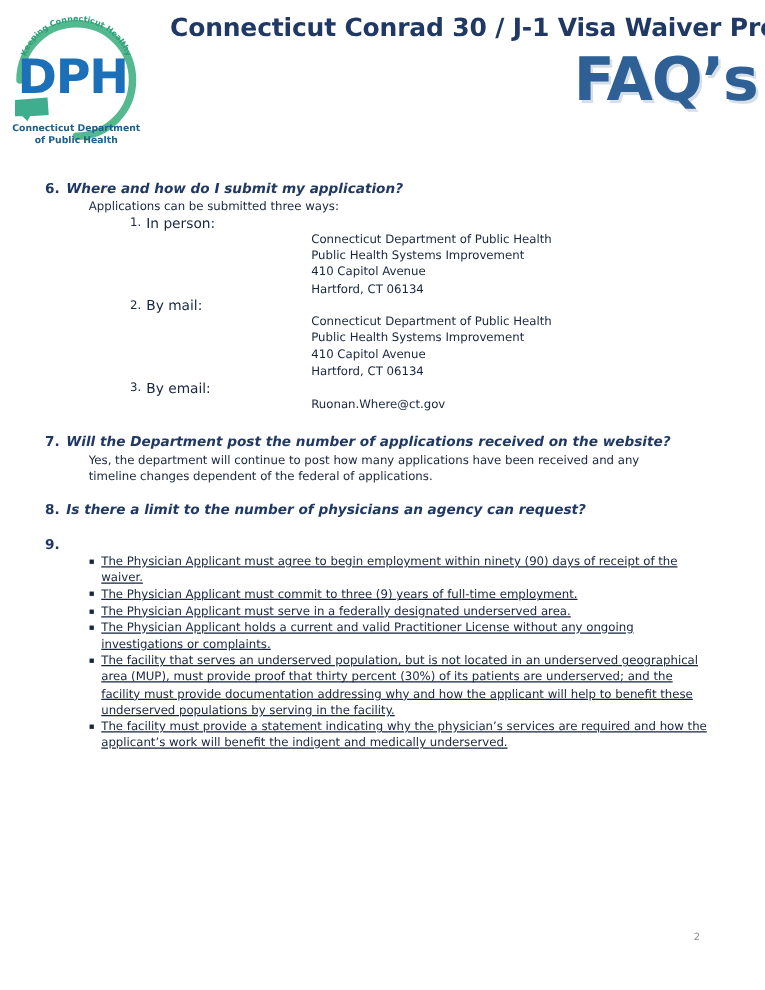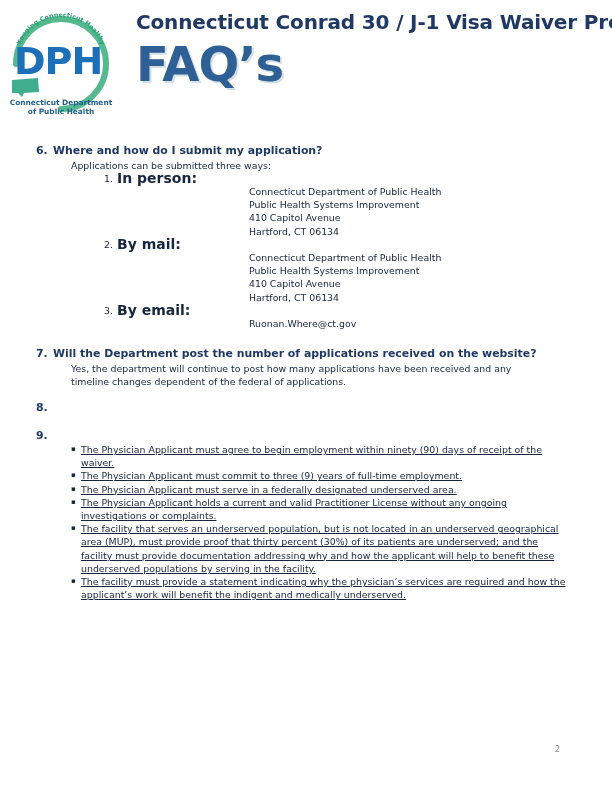--- a/index.html
+++ b/index.html
@@ -44,21 +44,21 @@
     font-weight: bold;
     color: #1f3864;
     letter-spacing: -0.15px;
     white-space: nowrap;
   }
   #faq-title {
     position: absolute;
     left: 136px;
     top: 40px;
     width: 470px;
-    text-align: left;
+    text-align: right;
     font-size: 48px;
     font-weight: bold;
     color: #2e6095;
     letter-spacing: -1px;
     line-height: 1;
     text-shadow: 2px 2px 0 rgba(120,150,180,0.30);
   }
 
   
   #content {
@@ -80,20 +80,21 @@
     font-size: 10.9px;
     font-weight: bold;
     color: #1f3864;
     line-height: 14.5px;
   }
   .q-text {
     font-size: 10.9px;
     font-weight: bold;
     color: #1f3864;
     line-height: 14.5px;
+    font-style: italic;
   }
 
   .answer {
     font-size: 9.4px;
     color: #17253f;
     line-height: 13.2px;
     padding-left: 71px;
     padding-right: 66px;
   }
 
@@ -101,24 +102,23 @@
   .sub-list { padding-left: 104px; }
   .sub-item { display: flex; align-items: flex-start; }
   .sub-num {
     flex: 0 0 13px;
     width: 13px;
     font-size: 9.4px;
     color: #17253f;
     line-height: 13.2px;
   }
   .sub-label {
-    font-size: 14px;
-    color: #17253f;
-    line-height: 13.2px;
-    font-weight: bold;
+    font-size: 11px;
+    color: #17253f;
+    line-height: 13.2px;
   }
   .addr {
     padding-left: 145px;
     font-size: 9.4px;
     color: #17253f;
     line-height: 13.2px;
   }
   .addr div { white-space: nowrap; }
 
   
@@ -234,20 +234,21 @@
       <div class="q-text">Will the Department post the number of applications received on the website?</div>
     </div>
     <div class="answer">Yes, the department will continue to post how many applications have been received and any timeline changes dependent of the federal of applications.</div>
   </div>
 
   <div class="gap-md"></div>
 
   <div class="faq-block">
     <div class="q-row">
       <div class="q-num">8.</div>
+      <div class="q-text">Is there a limit to the number of physicians an agency can request?</div>
     </div>
   </div>
 
   <div class="gap-md"></div>
 
   <div class="faq-block">
     <div class="q-row">
       <div class="q-num">9.</div>
     </div>
     <div class="bullet-list">

